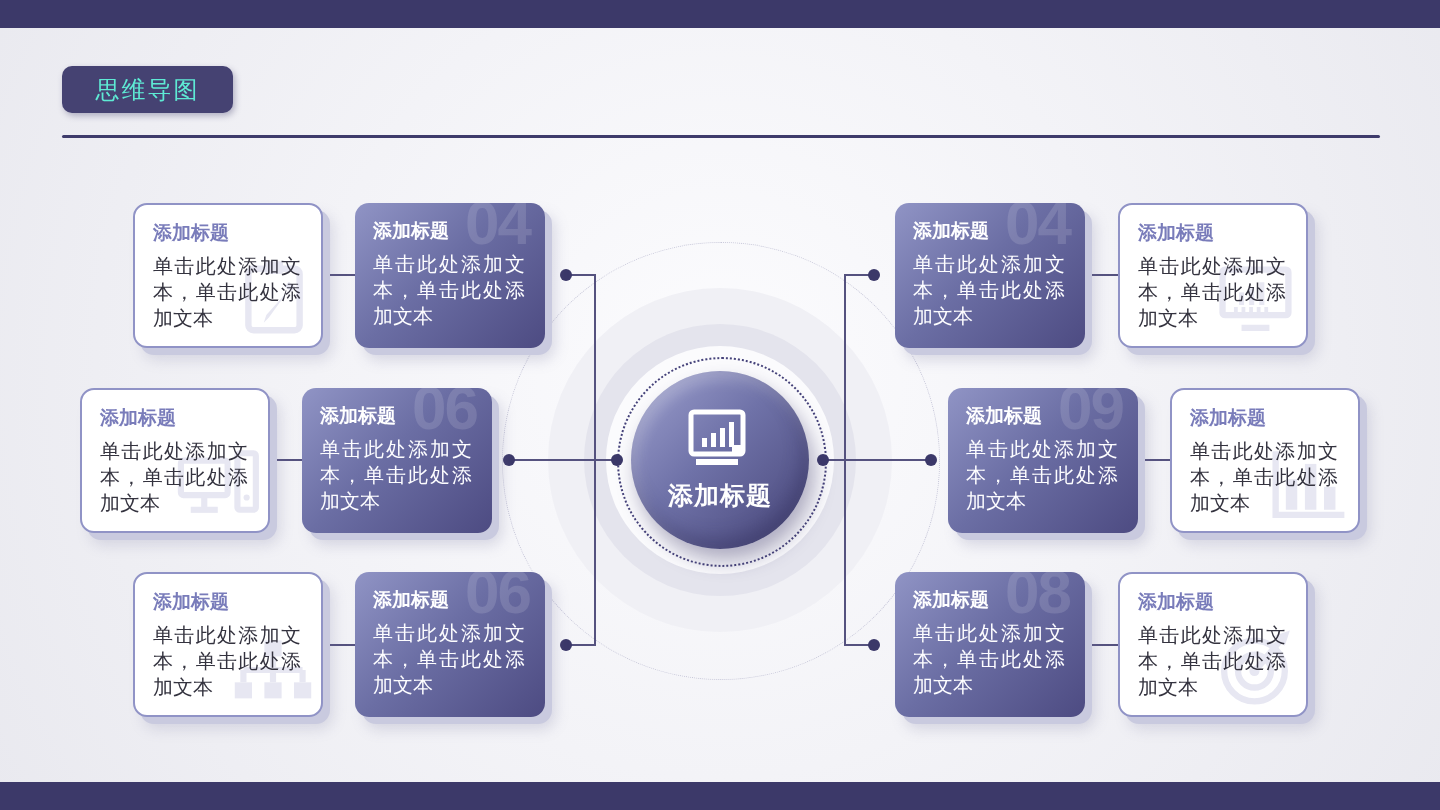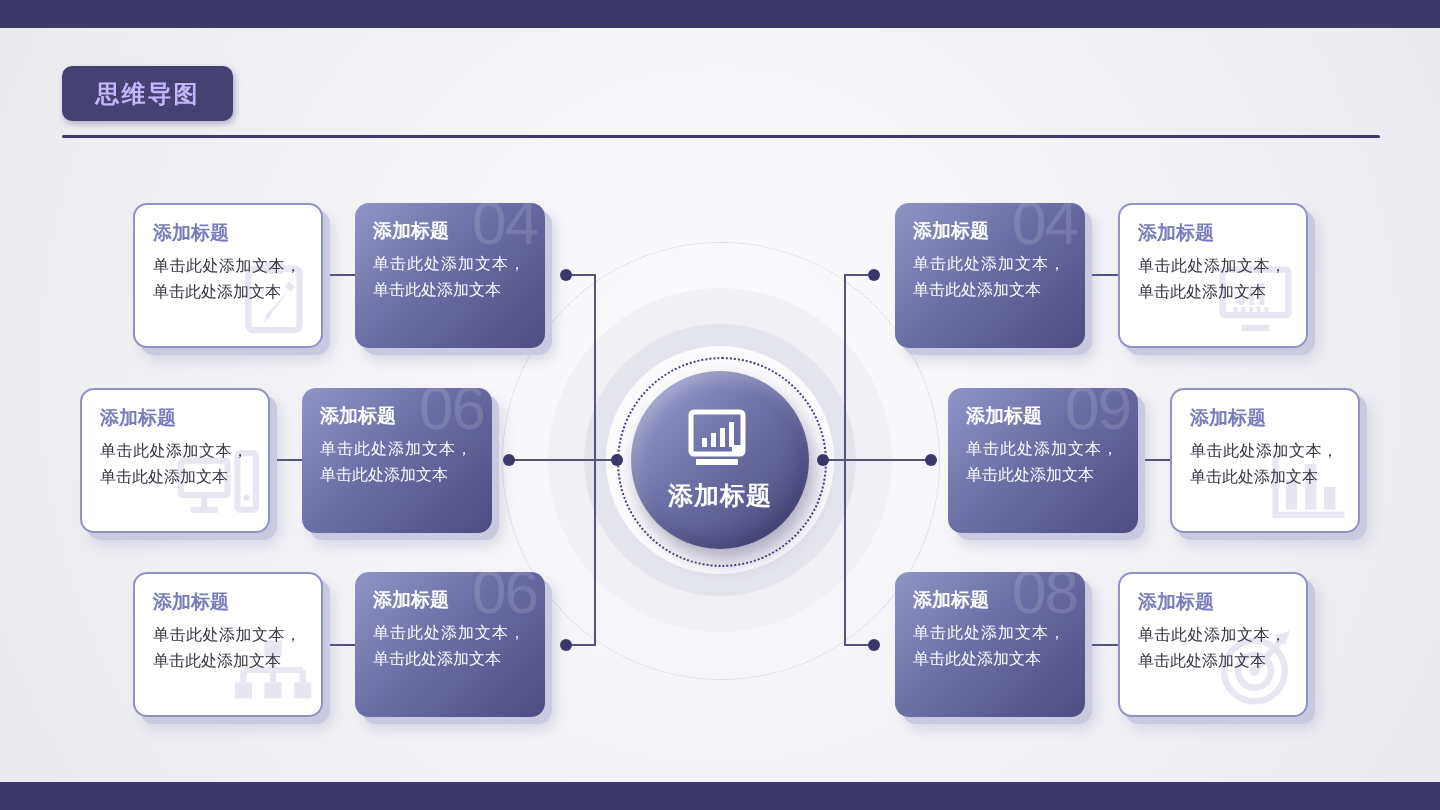--- a/index.html
+++ b/index.html
@@ -7,56 +7,56 @@
     position:relative;width:1440px;height:810px;overflow:hidden;
     font-family:"Liberation Sans","DejaVu Sans",sans-serif;
     background:radial-gradient(circle at 50% 46%, #fcfcfe 0%, #f3f3f7 48%, #e9e9ef 100%);
   }
   .edge-bar{position:absolute;left:0;width:1440px;height:28px;background:#3C3969;}
   .edge-bar.top{top:0;}
   .edge-bar.bottom{bottom:0;}
 
   
   .badge{
-    position:absolute;left:62px;top:66px;width:171px;height:55px;
-    background:#454272;border-radius:10px;color:#c4b5fd;
+    position:absolute;left:62px;top:66px;width:171px;height:47px;
+    background:#454272;border-radius:10px;color:#5eead4;
     display:flex;align-items:center;justify-content:center;
-    font-size:24px;font-weight:bold;letter-spacing:2px;
+    font-size:24px;font-weight:normal;letter-spacing:2px;
     box-shadow:2px 3px 6px rgba(62,59,107,.35);
   }
   .band{
     position:absolute;left:253px;top:66px;width:1125px;height:47px;
     background:#CFD0E4;border-radius:9px;
     display:flex;align-items:center;justify-content:space-between;
     padding:0 16px 0 24px;box-sizing:border-box;color:#3E3B6B;
   }
   .band .sub{font-size:20px;letter-spacing:1px;}
   .band .logo{font-size:25px;font-weight:bold;}
   .divider{position:absolute;left:62px;top:135px;width:1318px;height:3px;background:#3E3B6B;border-radius:2px;}
 
   
   .card{position:absolute;width:190px;height:145px;border-radius:14px;box-sizing:border-box;overflow:hidden;}
   .card .pad{position:absolute;inset:0;padding:15px 20px 0 18px;}
   .card h3{margin:0 0 7px 0;font-size:19px;font-weight:bold;}
-  .card p{margin:0;font-size:16px;line-height:26px;text-align:justify;line-break:strict;}
+  .card p{margin:0;font-size:20px;line-height:26px;text-align:justify;line-break:strict;}
   .card.white{
     background:#ffffff;border:2px solid #9093C6;
     box-shadow:7px 7px 0 0 #C9CADF, 10px 12px 14px rgba(120,120,160,.22);
   }
   .card.white h3{color:#797CBA;}
   .card.white p{color:#34333F;}
   .card.purple{
     background:linear-gradient(135deg,#9094C5 0%,#6B6EA4 45%,#4D4B82 100%);
     box-shadow:7px 7px 0 0 #C9CADF, 10px 12px 14px rgba(120,120,160,.25);
     color:#ffffff;
   }
   .card.purple h3{color:#ffffff;}
   .card.purple p{color:#fdfdff;}
   .num{
-    position:absolute;top:-16px;right:8px;font-size:62px;font-weight:normal;
+    position:absolute;top:-16px;right:15px;font-size:62px;font-weight:bold;
     color:rgba(255,255,255,.13);letter-spacing:-2px;text-align:right;
   }
   .ghost{position:absolute;right:6px;bottom:4px;opacity:1;}
 
   
   .hline,.vline{position:absolute;background:#55527F;}
   .hline{height:2px;}
   .vline{width:2px;}
   .dot{position:absolute;width:12px;height:12px;border-radius:50%;background:#3B3869;}
 

